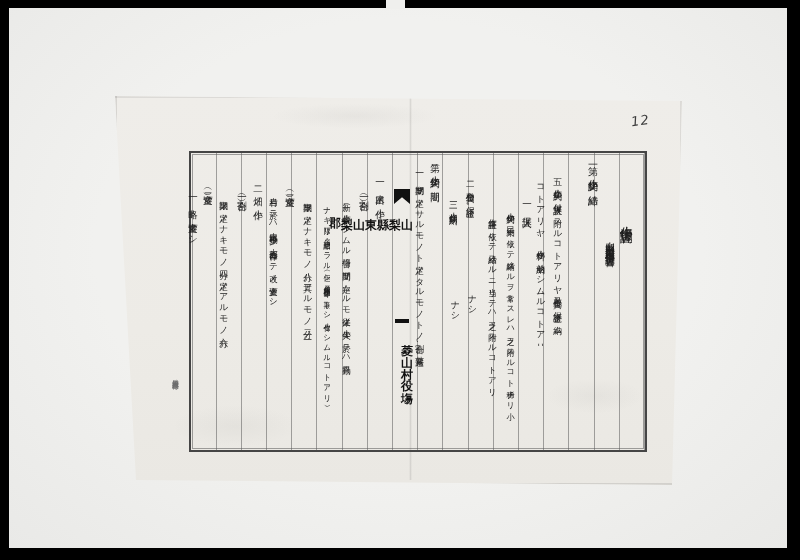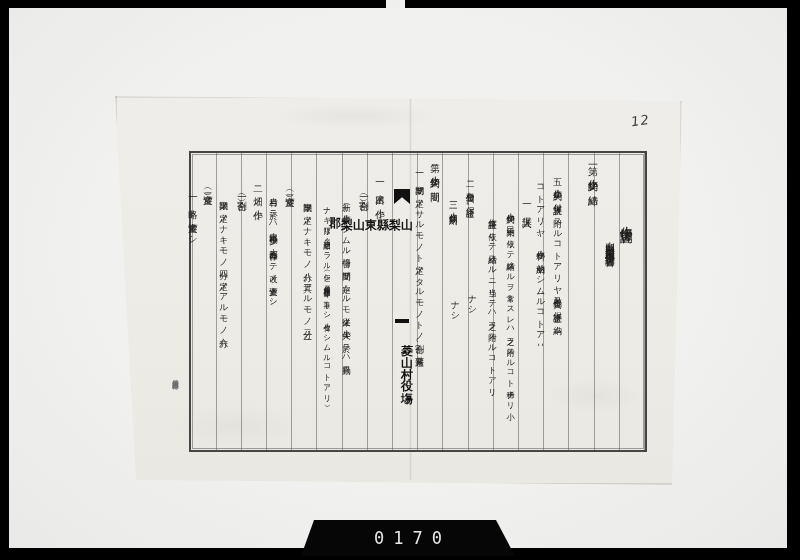--- a/index.html
+++ b/index.html
@@ -172,18 +172,15 @@
     <div class="vcol c16">期限ヲ定メナキモノ八分　其アルモノ二分ノ一</div>
     <div class="vcol c17"><span>（二）</span><span class="em">変遷</span></div>
     <div class="vcol c18">当村ニ於テハ水田移動少ク大部分自作ニテ改メ変遷ナシ</div>
     <div class="vcol c19">二　畑ノ小作</div>
     <div class="vcol c20">（一）割合</div>
     <div class="vcol c21">期限ノ定メナキモノ四分　定メアルモノ六分</div>
     <div class="vcol c22"><span>（二）</span><span class="em">変遷</span></div>
     <div class="vcol c23"><span>一　略ト</span><span class="em">変遷ナシ</span></div>
   </div>
 
-  <div class="counter">
-    <span class="counter-digits">0170</span>
-  </div>
 </div>
 
 <div class="notch"></div>
 
 </body></html>

